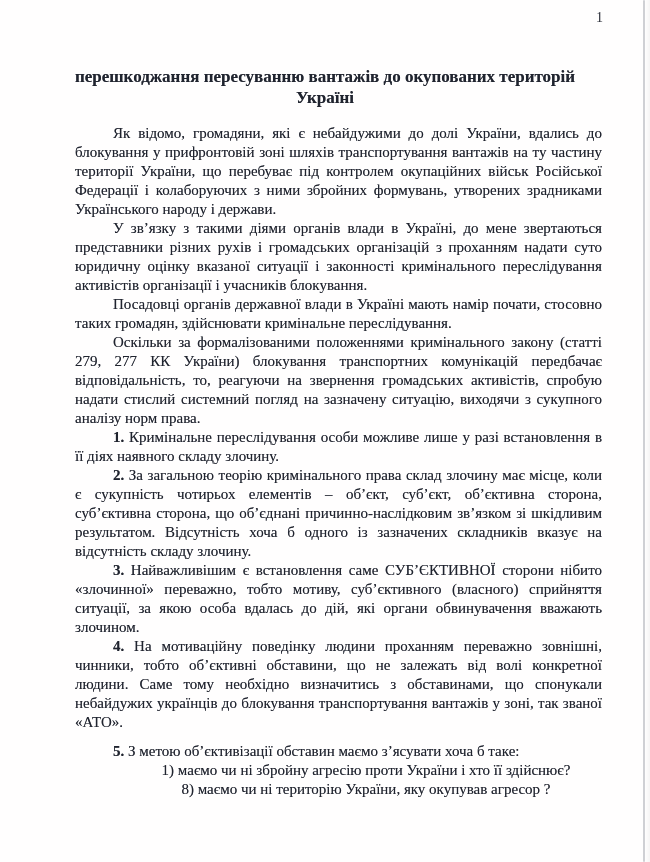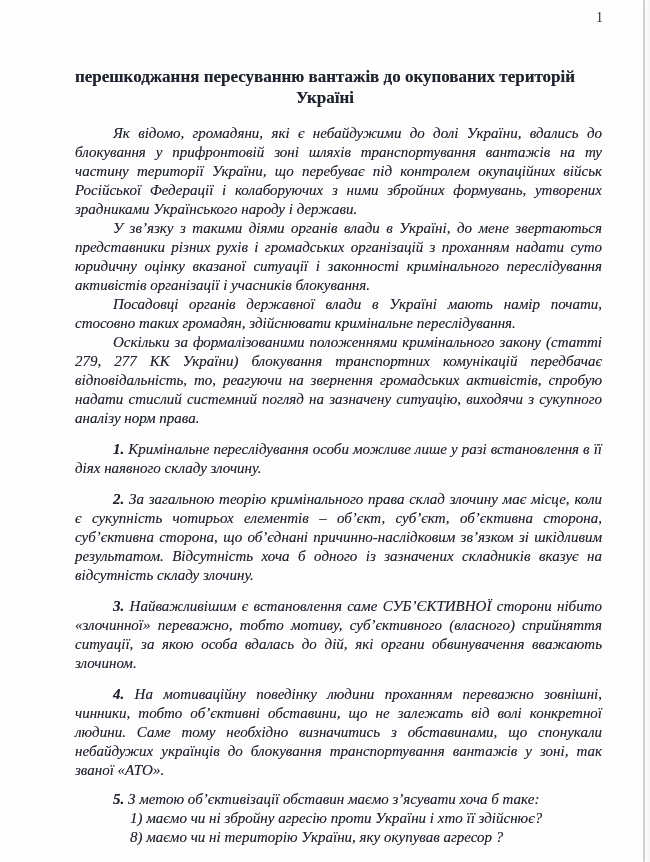--- a/index.html
+++ b/index.html
@@ -33,27 +33,26 @@
     font-size:17px;
     line-height:21.5px;
     text-shadow:0 0 .6px rgba(32,36,47,.55);
   }
   .body{
     margin:0 48px 0 75px;
     font-size:15px;
     line-height:19px;
     text-align:justify;
     text-shadow:0 0 .6px rgba(32,36,47,.5);
-    font-style:italic;
   }
   .para{margin:0;text-indent:38px;}
-  .item{margin-top:12px;}
+  .item{}
   .item-last{margin-top:10px;}
   .item-num{font-weight:bold;}
-  .sub{margin:0;padding-left:55px;text-indent:0;text-align:left;}
+  .sub{margin:0;padding-left:55px;text-indent:0;text-align:center;}
 </style>
 </head>
 <body>
 
 <div class="page">
 
   <div class="page-number">1</div>
 
   <h1 class="title"><br>
     <span>перешкоджання пересуванню вантажів до окупованих територій</span><br>

